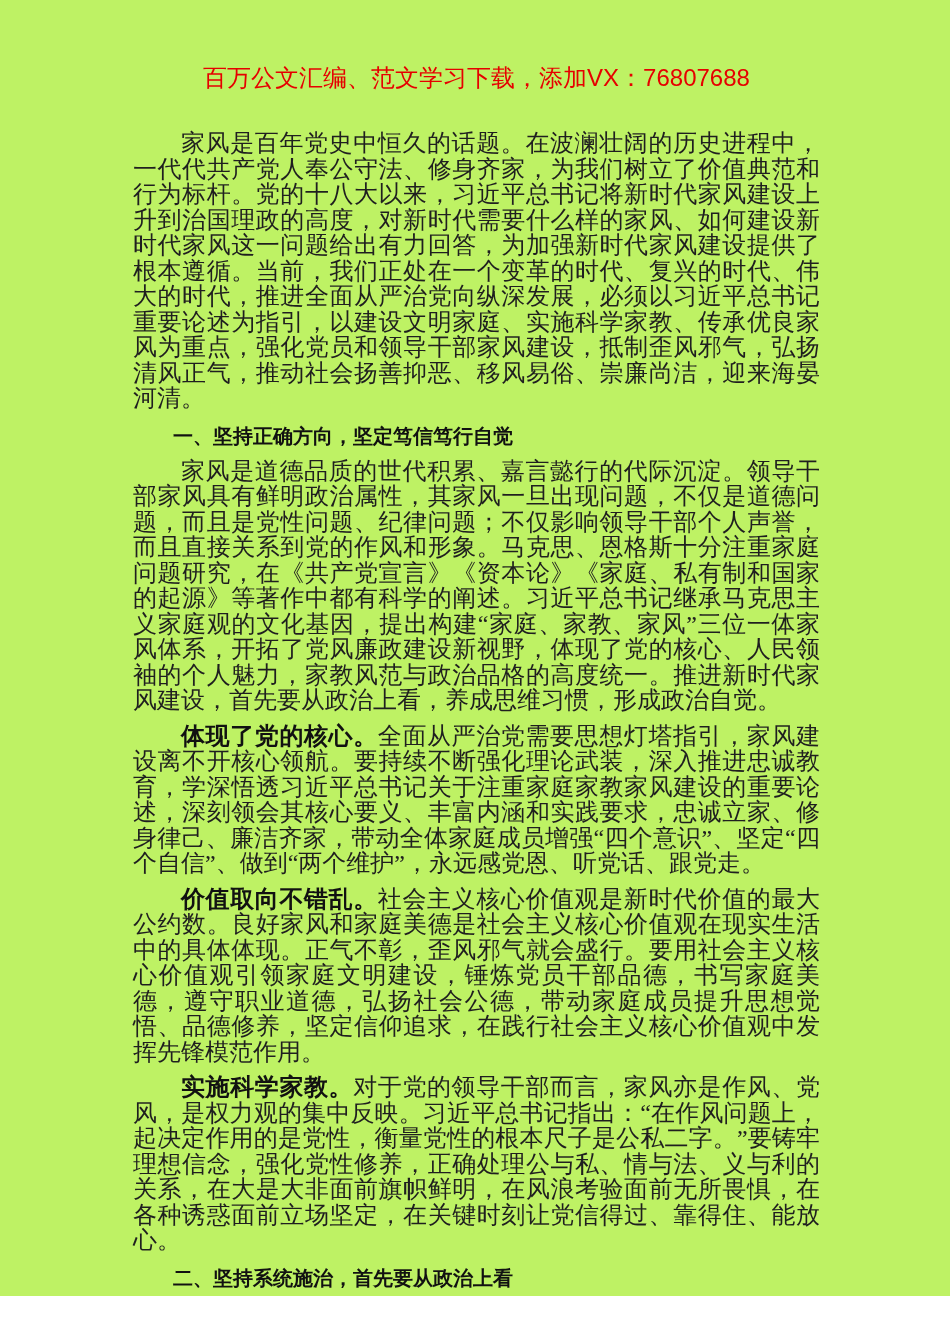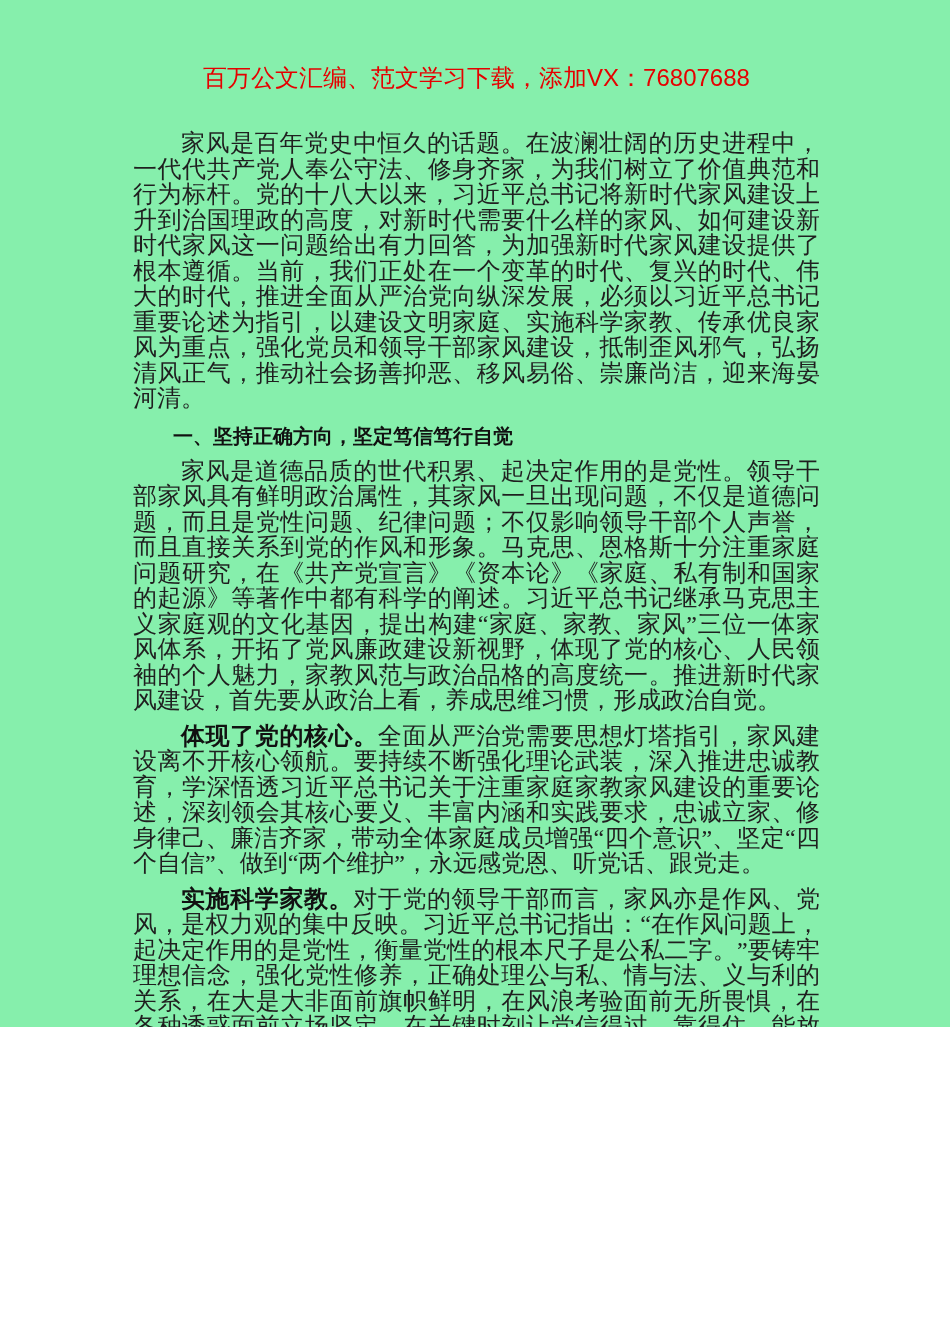--- a/index.html
+++ b/index.html
@@ -1,20 +1,20 @@
 <!DOCTYPE html>
 <html lang="zh"><head>
 <meta charset="utf-8">
 <style>
   html, body { margin: 0; padding: 0; background: #ffffff; }
   .page {
     position: relative;
     width: 950px;
-    height: 1027px;
-    background: #86efac;
+    height: 1296px;
+    background: #bef264;
     box-sizing: border-box;
     padding: 63px 130px 0 133px;
     overflow: hidden;
     font-family: "Liberation Serif", "DejaVu Serif", serif;
     color: #1f1f1f;
   }
   .promo-header {
     text-align: center;
     color: #e60000;
     font-family: "Liberation Sans", "DejaVu Sans", sans-serif;
@@ -52,24 +52,25 @@
 <div class="page">
 
   <div class="promo-header">百万公文汇编、范文学习下载，添加VX：76807688</div>
 
   <div class="doc">
 
     <p class="para">家风是百年党史中恒久的话题。在波澜壮阔的历史进程中，一代代共产党人奉公守法、修身齐家，为我们树立了价值典范和行为标杆。党的十八大以来，习近平总书记将新时代家风建设上升到治国理政的高度，对新时代需要什么样的家风、如何建设新时代家风这一问题给出有力回答，为加强新时代家风建设提供了根本遵循。当前，我们正处在一个变革的时代、复兴的时代、伟大的时代，推进全面从严治党向纵深发展，必须以习近平总书记重要论述为指引，以建设文明家庭、实施科学家教、传承优良家风为重点，强化党员和领导干部家风建设，抵制歪风邪气，弘扬清风正气，推动社会扬善抑恶、移风易俗、崇廉尚洁，迎来海晏河清。</p>
 
     <h2 class="heading">一、坚持正确方向，坚定笃信笃行自觉</h2>
 
-    <p class="para">家风是道德品质的世代积累、起决定作用的是党性。领导干部家风具有鲜明政治属性，其家风一旦出现问题，不仅是道德问题，而且是党性问题、纪律问题；不仅影响领导干部个人声誉，而且直接关系到党的作风和形象。马克思、恩格斯十分注重家庭问题研究，在《共产党宣言》《资本论》《家庭、私有制和国家的起源》等著作中都有科学的阐述。习近平总书记继承马克思主义家庭观的文化基因，提出构建“家庭、家教、家风”三位一体家风体系，开拓了党风廉政建设新视野，体现了党的核心、人民领袖的个人魅力，家教风范与政治品格的高度统一。推进新时代家风建设，首先要从政治上看，养成思维习惯，形成政治自觉。</p>
+    <p class="para">家风是道德品质的世代积累、嘉言懿行的代际沉淀。领导干部家风具有鲜明政治属性，其家风一旦出现问题，不仅是道德问题，而且是党性问题、纪律问题；不仅影响领导干部个人声誉，而且直接关系到党的作风和形象。马克思、恩格斯十分注重家庭问题研究，在《共产党宣言》《资本论》《家庭、私有制和国家的起源》等著作中都有科学的阐述。习近平总书记继承马克思主义家庭观的文化基因，提出构建“家庭、家教、家风”三位一体家风体系，开拓了党风廉政建设新视野，体现了党的核心、人民领袖的个人魅力，家教风范与政治品格的高度统一。推进新时代家风建设，首先要从政治上看，养成思维习惯，形成政治自觉。</p>
 
     <p class="para"><b class="lead">体现了党的核心。</b><span>全面从严治党需要思想灯塔指引，家风建设离不开核心领航。要持续不断强化理论武装，深入推进忠诚教育，学深悟透习近平总书记关于注重家庭家教家风建设的重要论述，深刻领会其核心要义、丰富内涵和实践要求，忠诚立家、修身律己、廉洁齐家，带动全体家庭成员增强“四个意识”、坚定“四个自信”、做到“两个维护”，永远感党恩、听党话、跟党走。</span></p>
 
+    <p class="para"><b class="lead">价值取向不错乱。</b><span>社会主义核心价值观是新时代价值的最大公约数。良好家风和家庭美德是社会主义核心价值观在现实生活中的具体体现。正气不彰，歪风邪气就会盛行。要用社会主义核心价值观引领家庭文明建设，锤炼党员干部品德，书写家庭美德，遵守职业道德，弘扬社会公德，带动家庭成员提升思想觉悟、品德修养，坚定信仰追求，在践行社会主义核心价值观中发挥先锋模范作用。</span></p>
 
     <p class="para"><b class="lead">实施科学家教。</b><span>对于党的领导干部而言，家风亦是作风、党风，是权力观的集中反映。习近平总书记指出：“在作风问题上，起决定作用的是党性，衡量党性的根本尺子是公私二字。”要铸牢理想信念，强化党性修养，正确处理公与私、情与法、义与利的关系，在大是大非面前旗帜鲜明，在风浪考验面前无所畏惧，在各种诱惑面前立场坚定，在关键时刻让党信得过、靠得住、能放心。</span></p>
 
     <h2 class="heading">二、坚持系统施治，首先要从政治上看</h2>
 
 
   </div>
 </div>
 
 </body></html>

